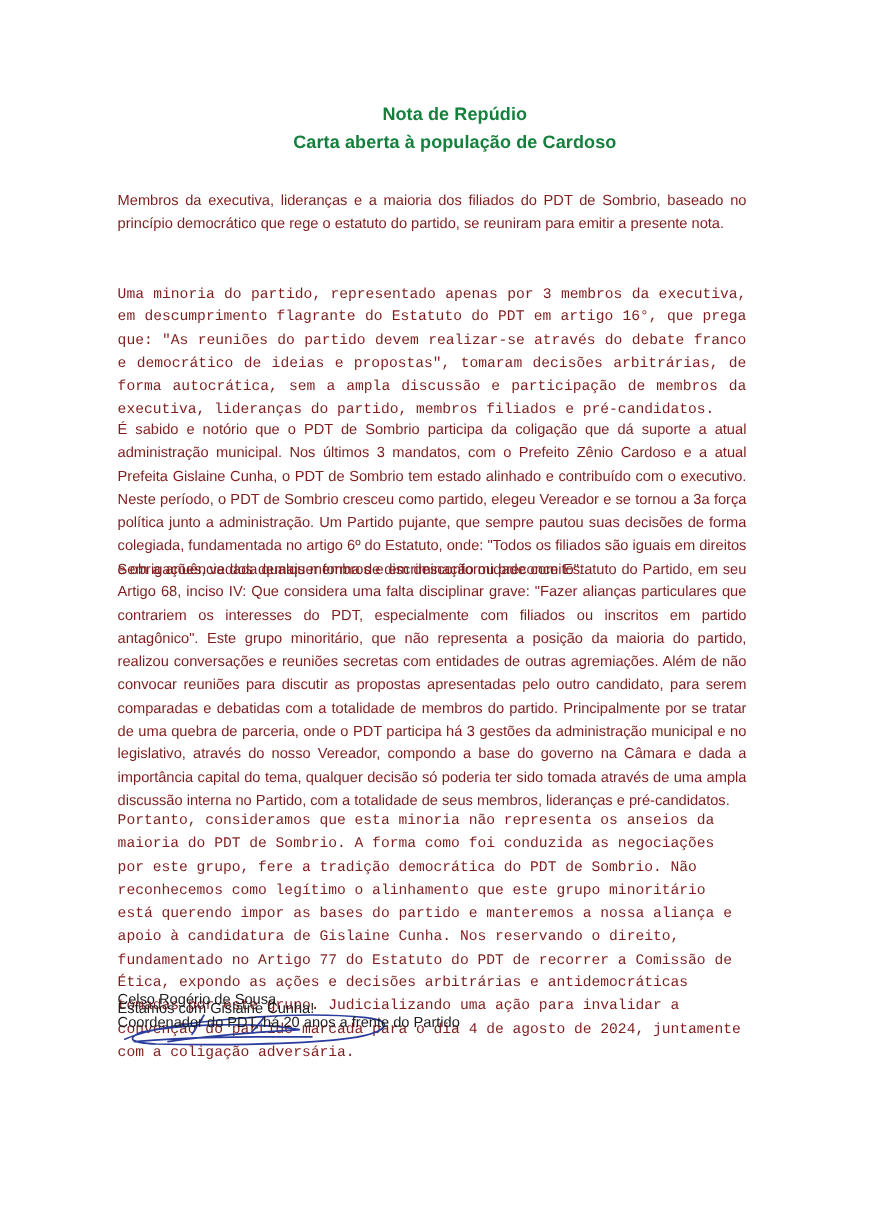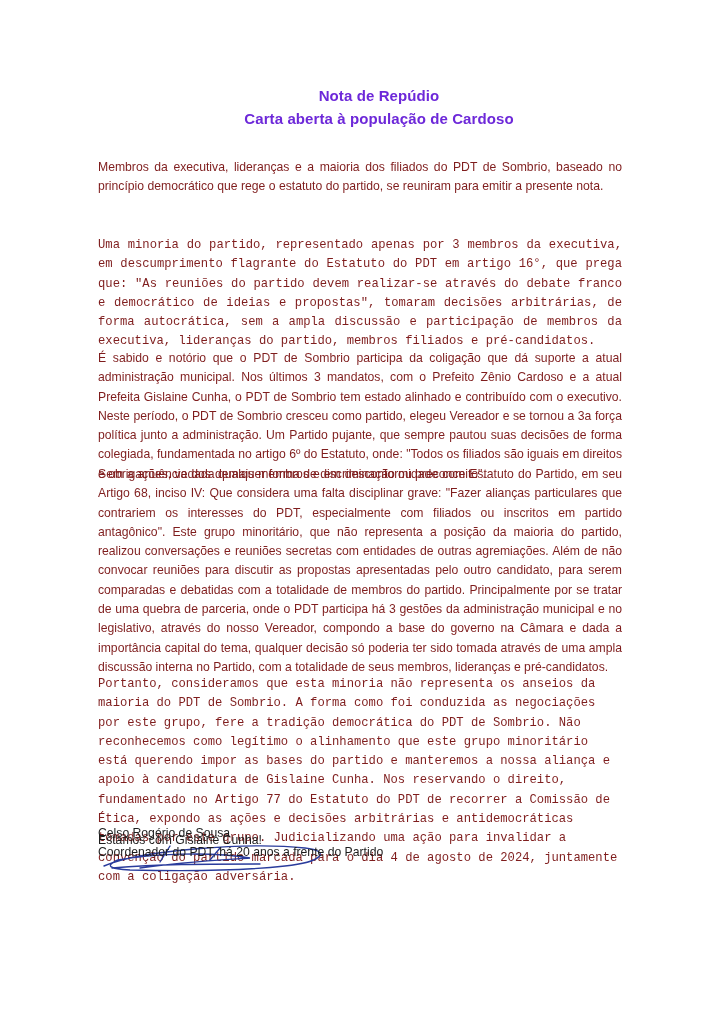--- a/index.html
+++ b/index.html
@@ -25,21 +25,21 @@
       position: absolute;
       left: 0;
       top: 84px;
       width: 724px;
       text-align: center;
     }
     .title-line {
       font-weight: bold;
       font-size: 15px;
       line-height: 23px;
-      color: #6d28d9;
+      color: #15803d;
       letter-spacing: 0.1px;
       padding-left: 34px;
     }
     .para {
       position: absolute;
       left: 98px;
       width: 524px;
       font-size: 12.2px;
       line-height: 19.3px;
       text-align: justify;

